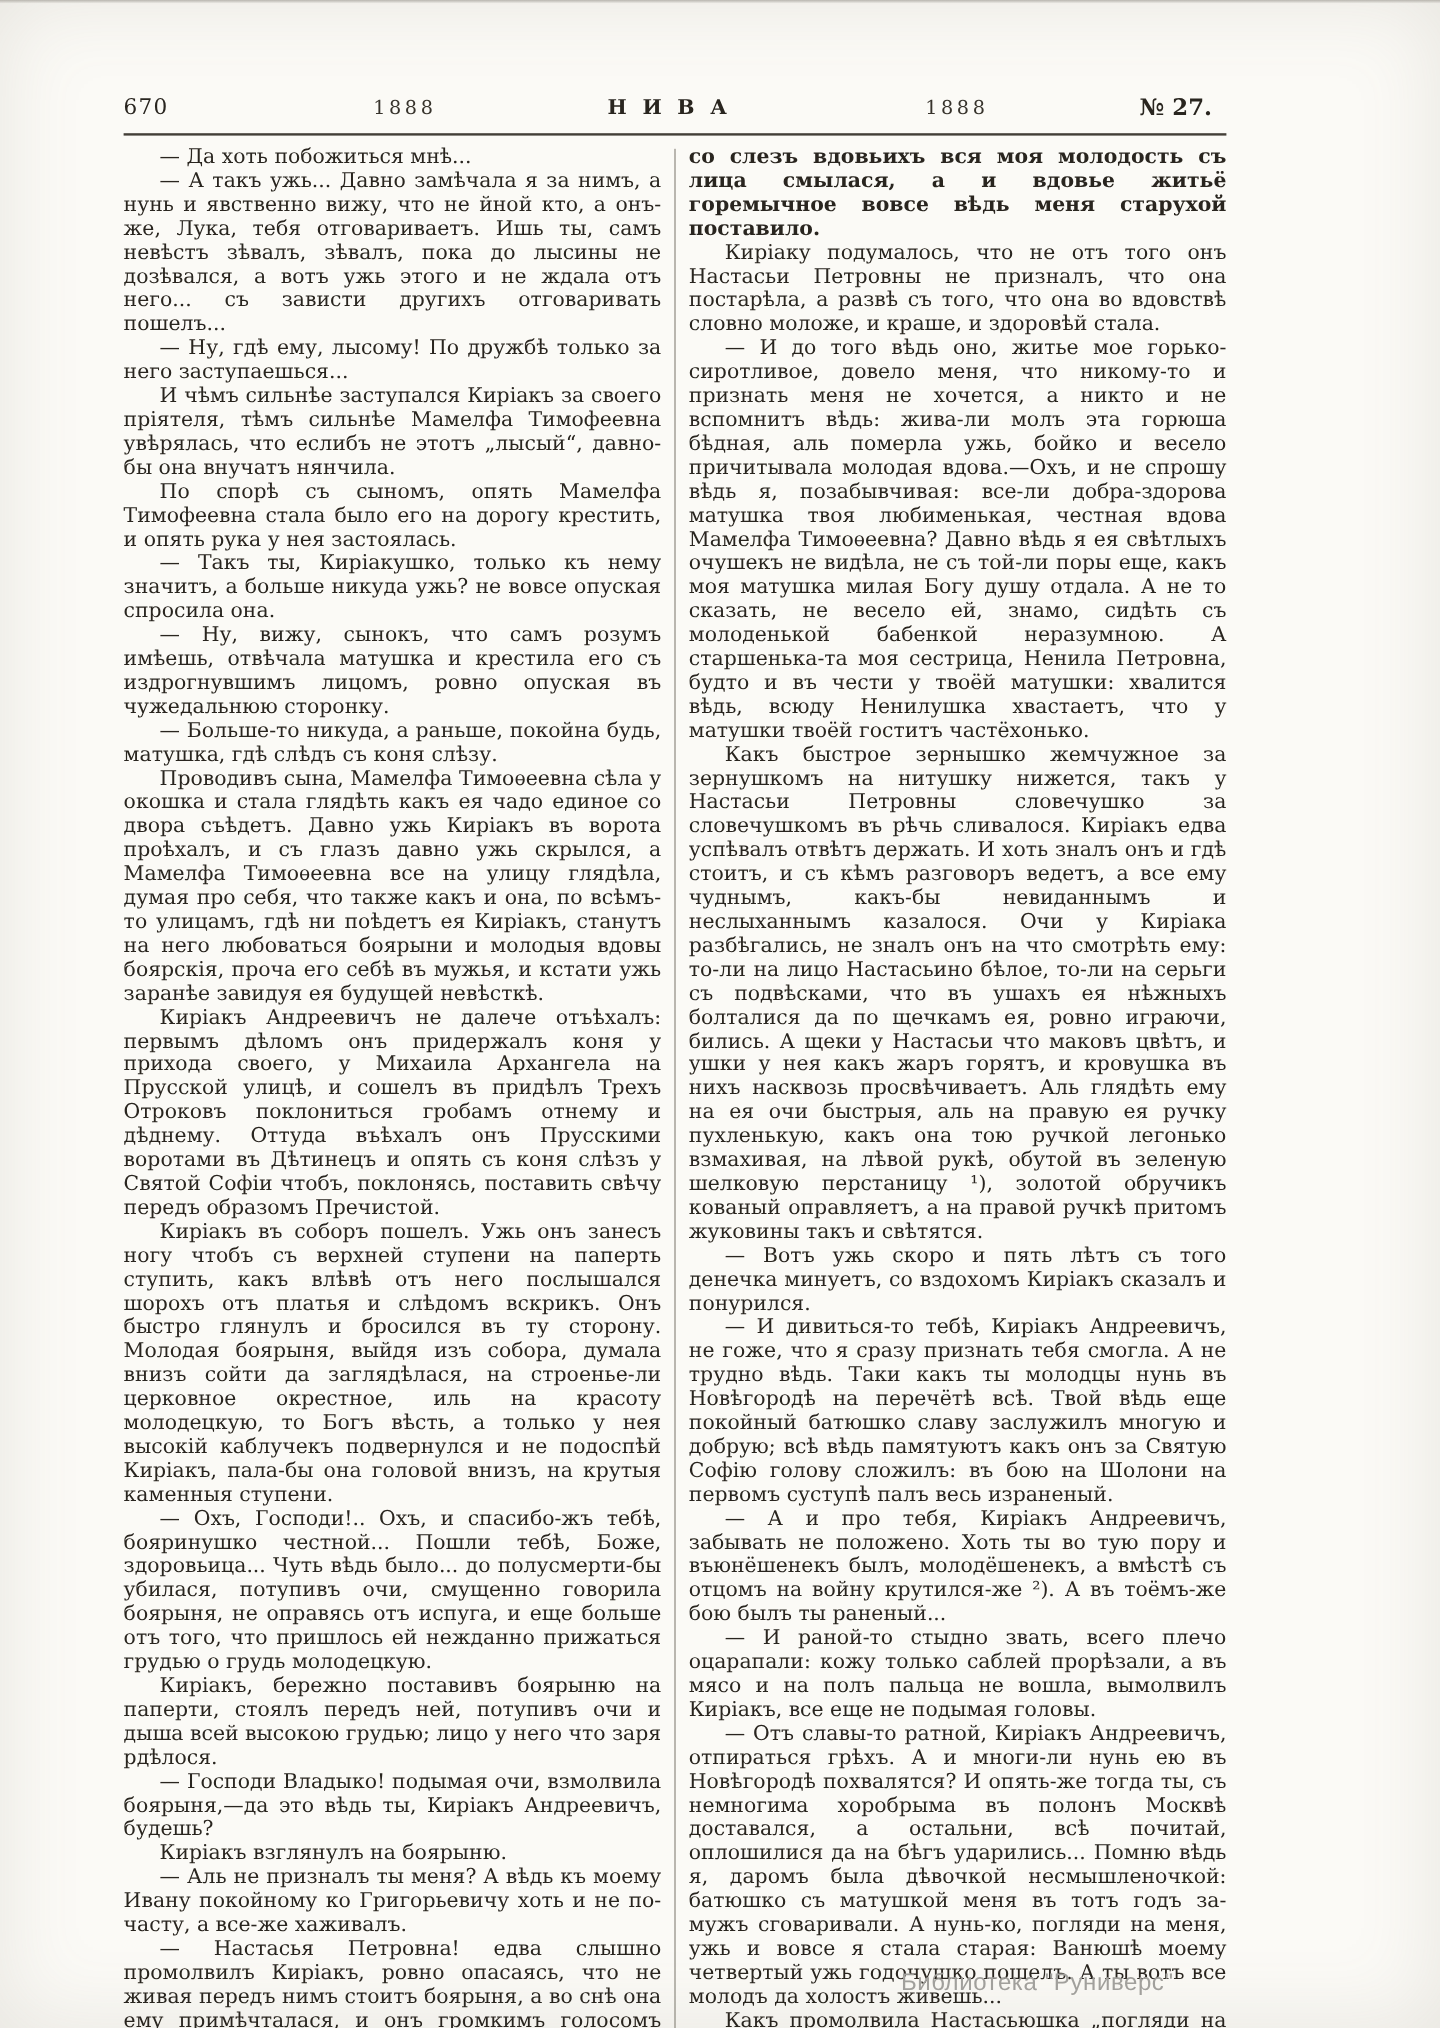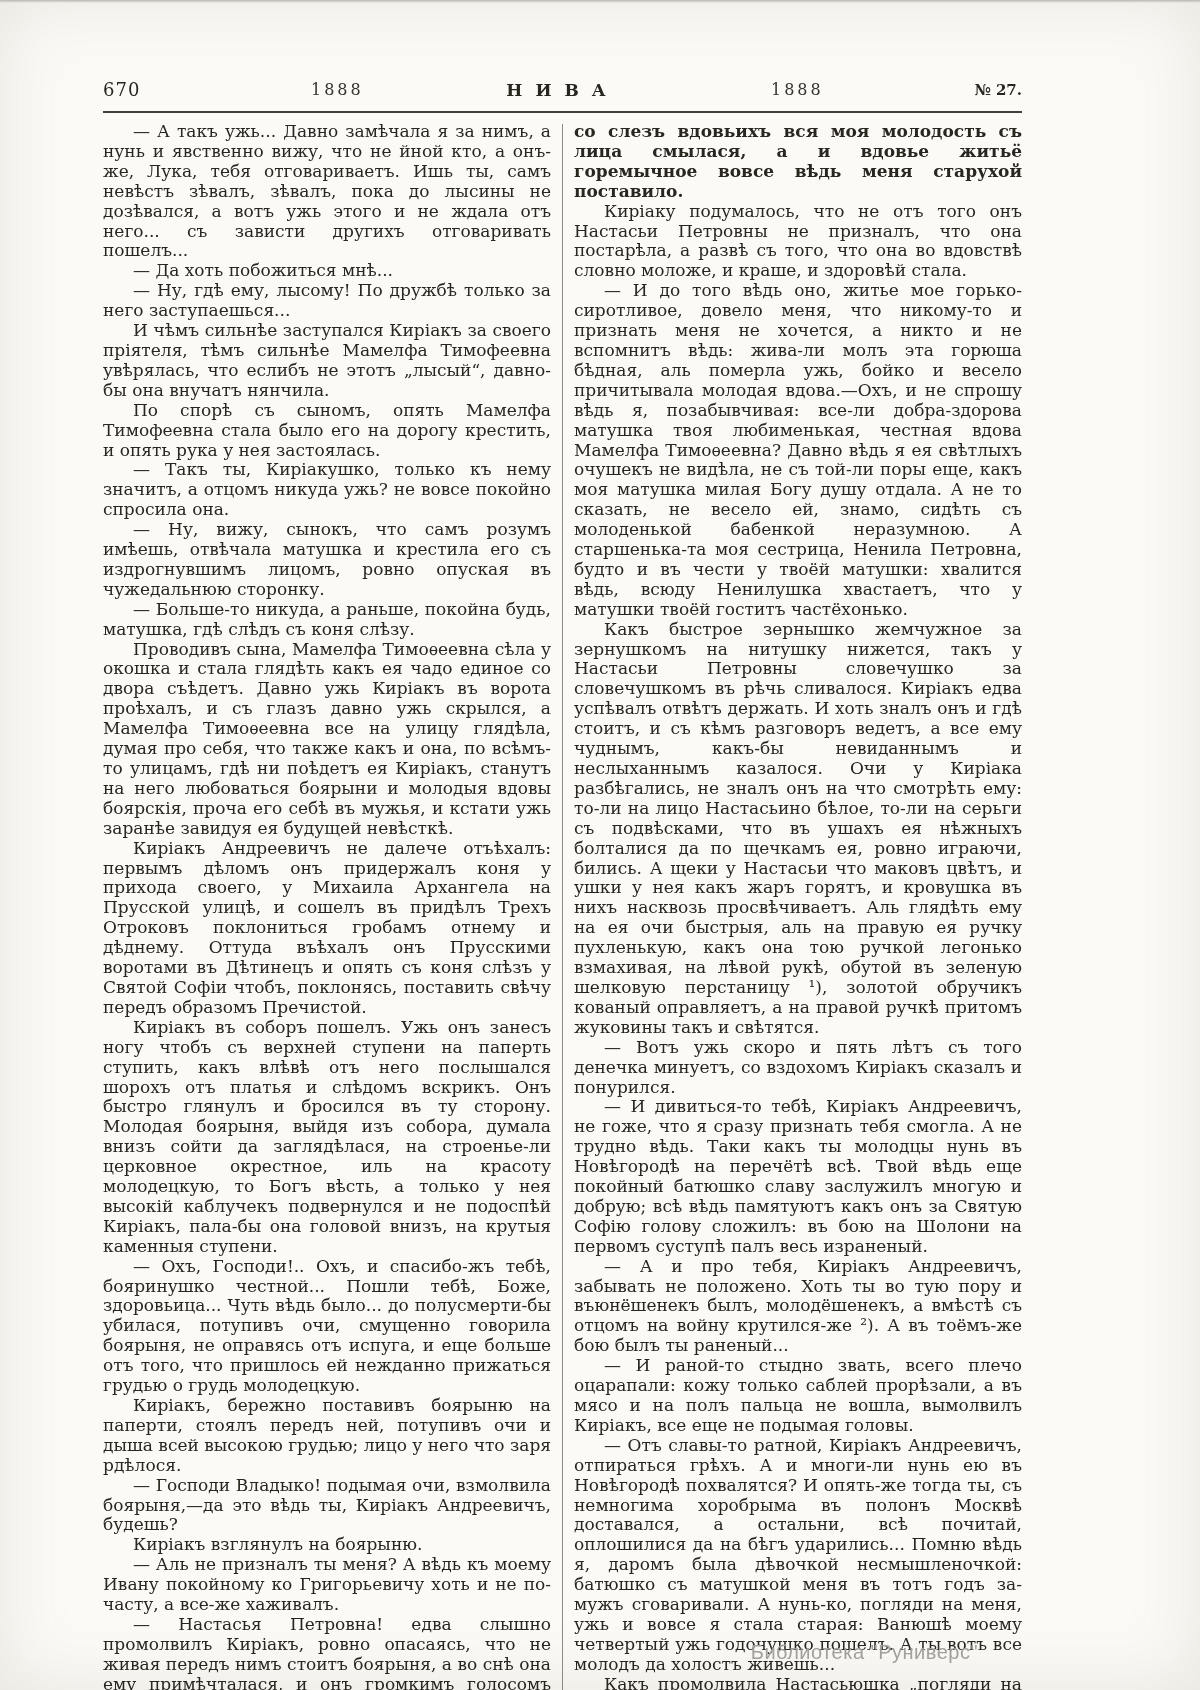--- a/index.html
+++ b/index.html
@@ -17,21 +17,21 @@
   .scan-edge { position:absolute; top:0; left:0; right:0; height:3px;
     background:linear-gradient(#b9b6af, rgba(185,182,175,0)); }
 
   
   .header { position:absolute; top:76px; left:103px; width:919px; height:28px; }
   .header span { position:absolute; top:0; line-height:28px; white-space:nowrap; }
   .pageno   { left:0; font-size:18px; letter-spacing:1px; }
   .year-l   { left:208px; font-size:16px; letter-spacing:3px; color:#37332c; }
   .masthead { left:50%; transform:translateX(-50%); font-size:17px; font-weight:bold; letter-spacing:13px; }
   .year-r   { left:668px; font-size:16px; letter-spacing:3px; color:#37332c; }
-  .issue    { right:0; font-size:15px; font-weight:bold; }
+  .issue    { right:12px; font-size:19px; font-weight:bold; }
   .rule { position:absolute; top:111px; left:103px; width:919px; height:2px; background:#433f37; }
 
   
   .cols { position:absolute; top:122px; left:103px; width:919px; display:flex; align-items:stretch; }
   .col { width:448px; font-size:17px; line-height:19.9px; text-align:justify; }
   .divider { width:1px; background:#8e8a80; margin:2px 11px 0 11px; }
   .para { text-indent:30px; margin:0; }
   .col-right-text .para:first-child { text-indent:0;font-weight:bold; }
 
   
@@ -51,26 +51,26 @@
     <span class="pageno">670</span>
     <span class="year-l">1888</span>
     <span class="masthead">НИВА</span>
     <span class="year-r">1888</span>
     <span class="issue">№ 27.</span>
   </div>
   <div class="rule"></div>
 
   <div class="cols">
     <div class="col col-left">
+        <p class="para">— Да хоть побожиться мнѣ...</p>
         <p class="para">— А такъ ужь... Давно замѣчала я за нимъ, а нунь и явственно вижу, что не йной кто, а онъ-же, Лука, тебя отговариваетъ. Ишь ты, самъ невѣстъ зѣвалъ, зѣвалъ, пока до лысины не дозѣвался, а вотъ ужь этого и не ждала отъ него... съ зависти другихъ отговаривать пошелъ...</p>
-        <p class="para">— Да хоть побожиться мнѣ...</p>
         <p class="para">— Ну, гдѣ ему, лысому! По дружбѣ только за него заступаешься...</p>
         <p class="para">И чѣмъ сильнѣе заступался Киріакъ за своего пріятеля, тѣмъ сильнѣе Мамелфа Тимофеевна увѣрялась, что еслибъ не этотъ „лысый“, давно-бы она внучатъ нянчила.</p>
         <p class="para">По спорѣ съ сыномъ, опять Мамелфа Тимофеевна стала было его на дорогу крестить, и опять рука у нея застоялась.</p>
-        <p class="para">— Такъ ты, Киріакушко, только къ нему значитъ, а отцомъ никуда ужь? не вовсе покойно спросила она.</p>
+        <p class="para">— Такъ ты, Киріакушко, только къ нему значитъ, а больше никуда ужь? не вовсе опуская спросила она.</p>
         <p class="para">— Ну, вижу, сынокъ, что самъ розумъ имѣешь, отвѣчала матушка и крестила его съ издрогнувшимъ лицомъ, ровно опуская въ чужедальнюю сторонку.</p>
         <p class="para">— Больше-то никуда, а раньше, покойна будь, матушка, гдѣ слѣдъ съ коня слѣзу.</p>
         <p class="para">Проводивъ сына, Мамелфа Тимоѳеевна сѣла у окошка и стала глядѣть какъ ея чадо единое со двора съѣдетъ. Давно ужь Киріакъ въ ворота проѣхалъ, и съ глазъ давно ужь скрылся, а Мамелфа Тимоѳеевна все на улицу глядѣла, думая про себя, что также какъ и она, по всѣмъ-то улицамъ, гдѣ ни поѣдетъ ея Киріакъ, станутъ на него любоваться боярыни и молодыя вдовы боярскія, проча его себѣ въ мужья, и кстати ужь заранѣе завидуя ея будущей невѣсткѣ.</p>
         <p class="para">Киріакъ Андреевичъ не далече отъѣхалъ: первымъ дѣломъ онъ придержалъ коня у прихода своего, у Михаила Архангела на Прусской улицѣ, и сошелъ въ придѣлъ Трехъ Отроковъ поклониться гробамъ отнему и дѣднему. Оттуда въѣхалъ онъ Прусскими воротами въ Дѣтинецъ и опять съ коня слѣзъ у Святой Софіи чтобъ, поклонясь, поставить свѣчу передъ образомъ Пречистой.</p>
         <p class="para">Киріакъ въ соборъ пошелъ. Ужь онъ занесъ ногу чтобъ съ верхней ступени на паперть ступить, какъ влѣвѣ отъ него послышался шорохъ отъ платья и слѣдомъ вскрикъ. Онъ быстро глянулъ и бросился въ ту сторону. Молодая боярыня, выйдя изъ собора, думала внизъ сойти да заглядѣлася, на строенье-ли церковное окрестное, иль на красоту молодецкую, то Богъ вѣсть, а только у нея высокій каблучекъ подвернулся и не подоспѣй Киріакъ, пала-бы она головой внизъ, на крутыя каменныя ступени.</p>
         <p class="para">— Охъ, Господи!.. Охъ, и спасибо-жъ тебѣ, бояринушко честной... Пошли тебѣ, Боже, здоровьица... Чуть вѣдь было... до полусмерти-бы убилася, потупивъ очи, смущенно говорила боярыня, не оправясь отъ испуга, и еще больше отъ того, что пришлось ей нежданно прижаться грудью о грудь молодецкую.</p>
         <p class="para">Киріакъ, бережно поставивъ боярыню на паперти, стоялъ передъ ней, потупивъ очи и дыша всей высокою грудью; лицо у него что заря рдѣлося.</p>
         <p class="para">— Господи Владыко! подымая очи, взмолвила боярыня,—да это вѣдь ты, Киріакъ Андреевичъ, будешь?</p>
         <p class="para">Киріакъ взглянулъ на боярыню.</p>
         <p class="para">— Аль не призналъ ты меня? А вѣдь къ моему Ивану покойному ко Григорьевичу хоть и не по-часту, а все-же хаживалъ.</p>

